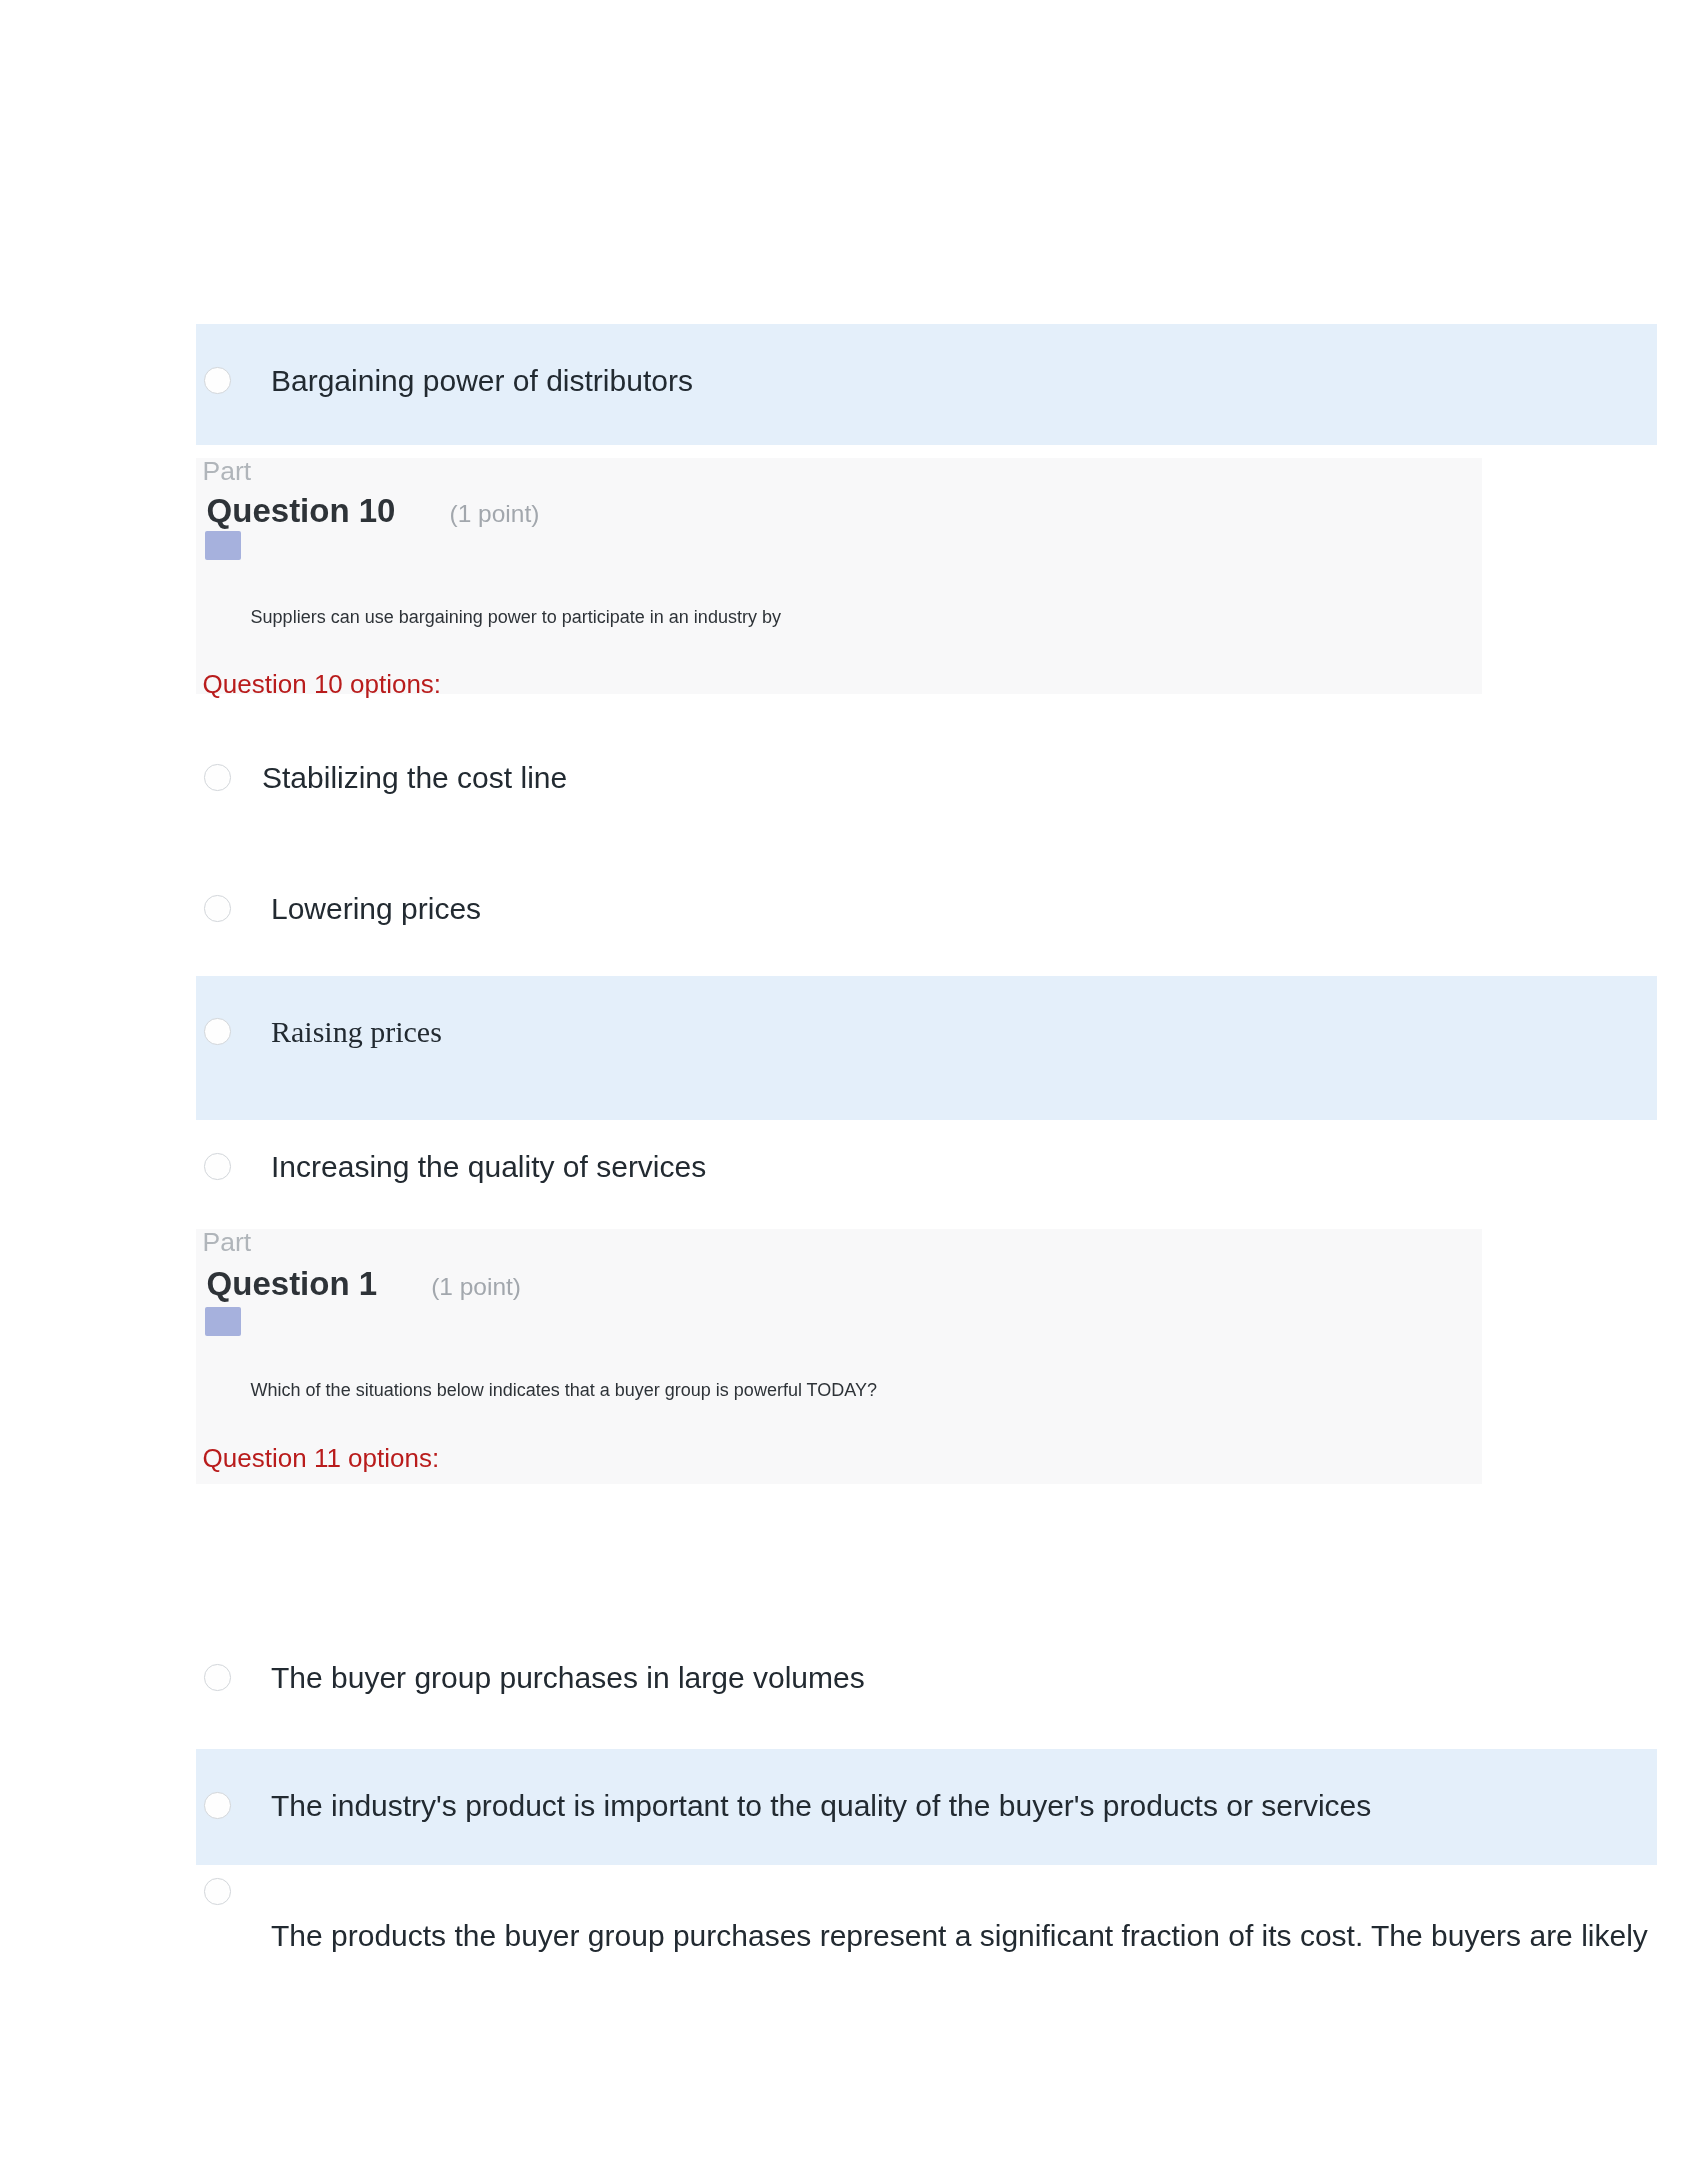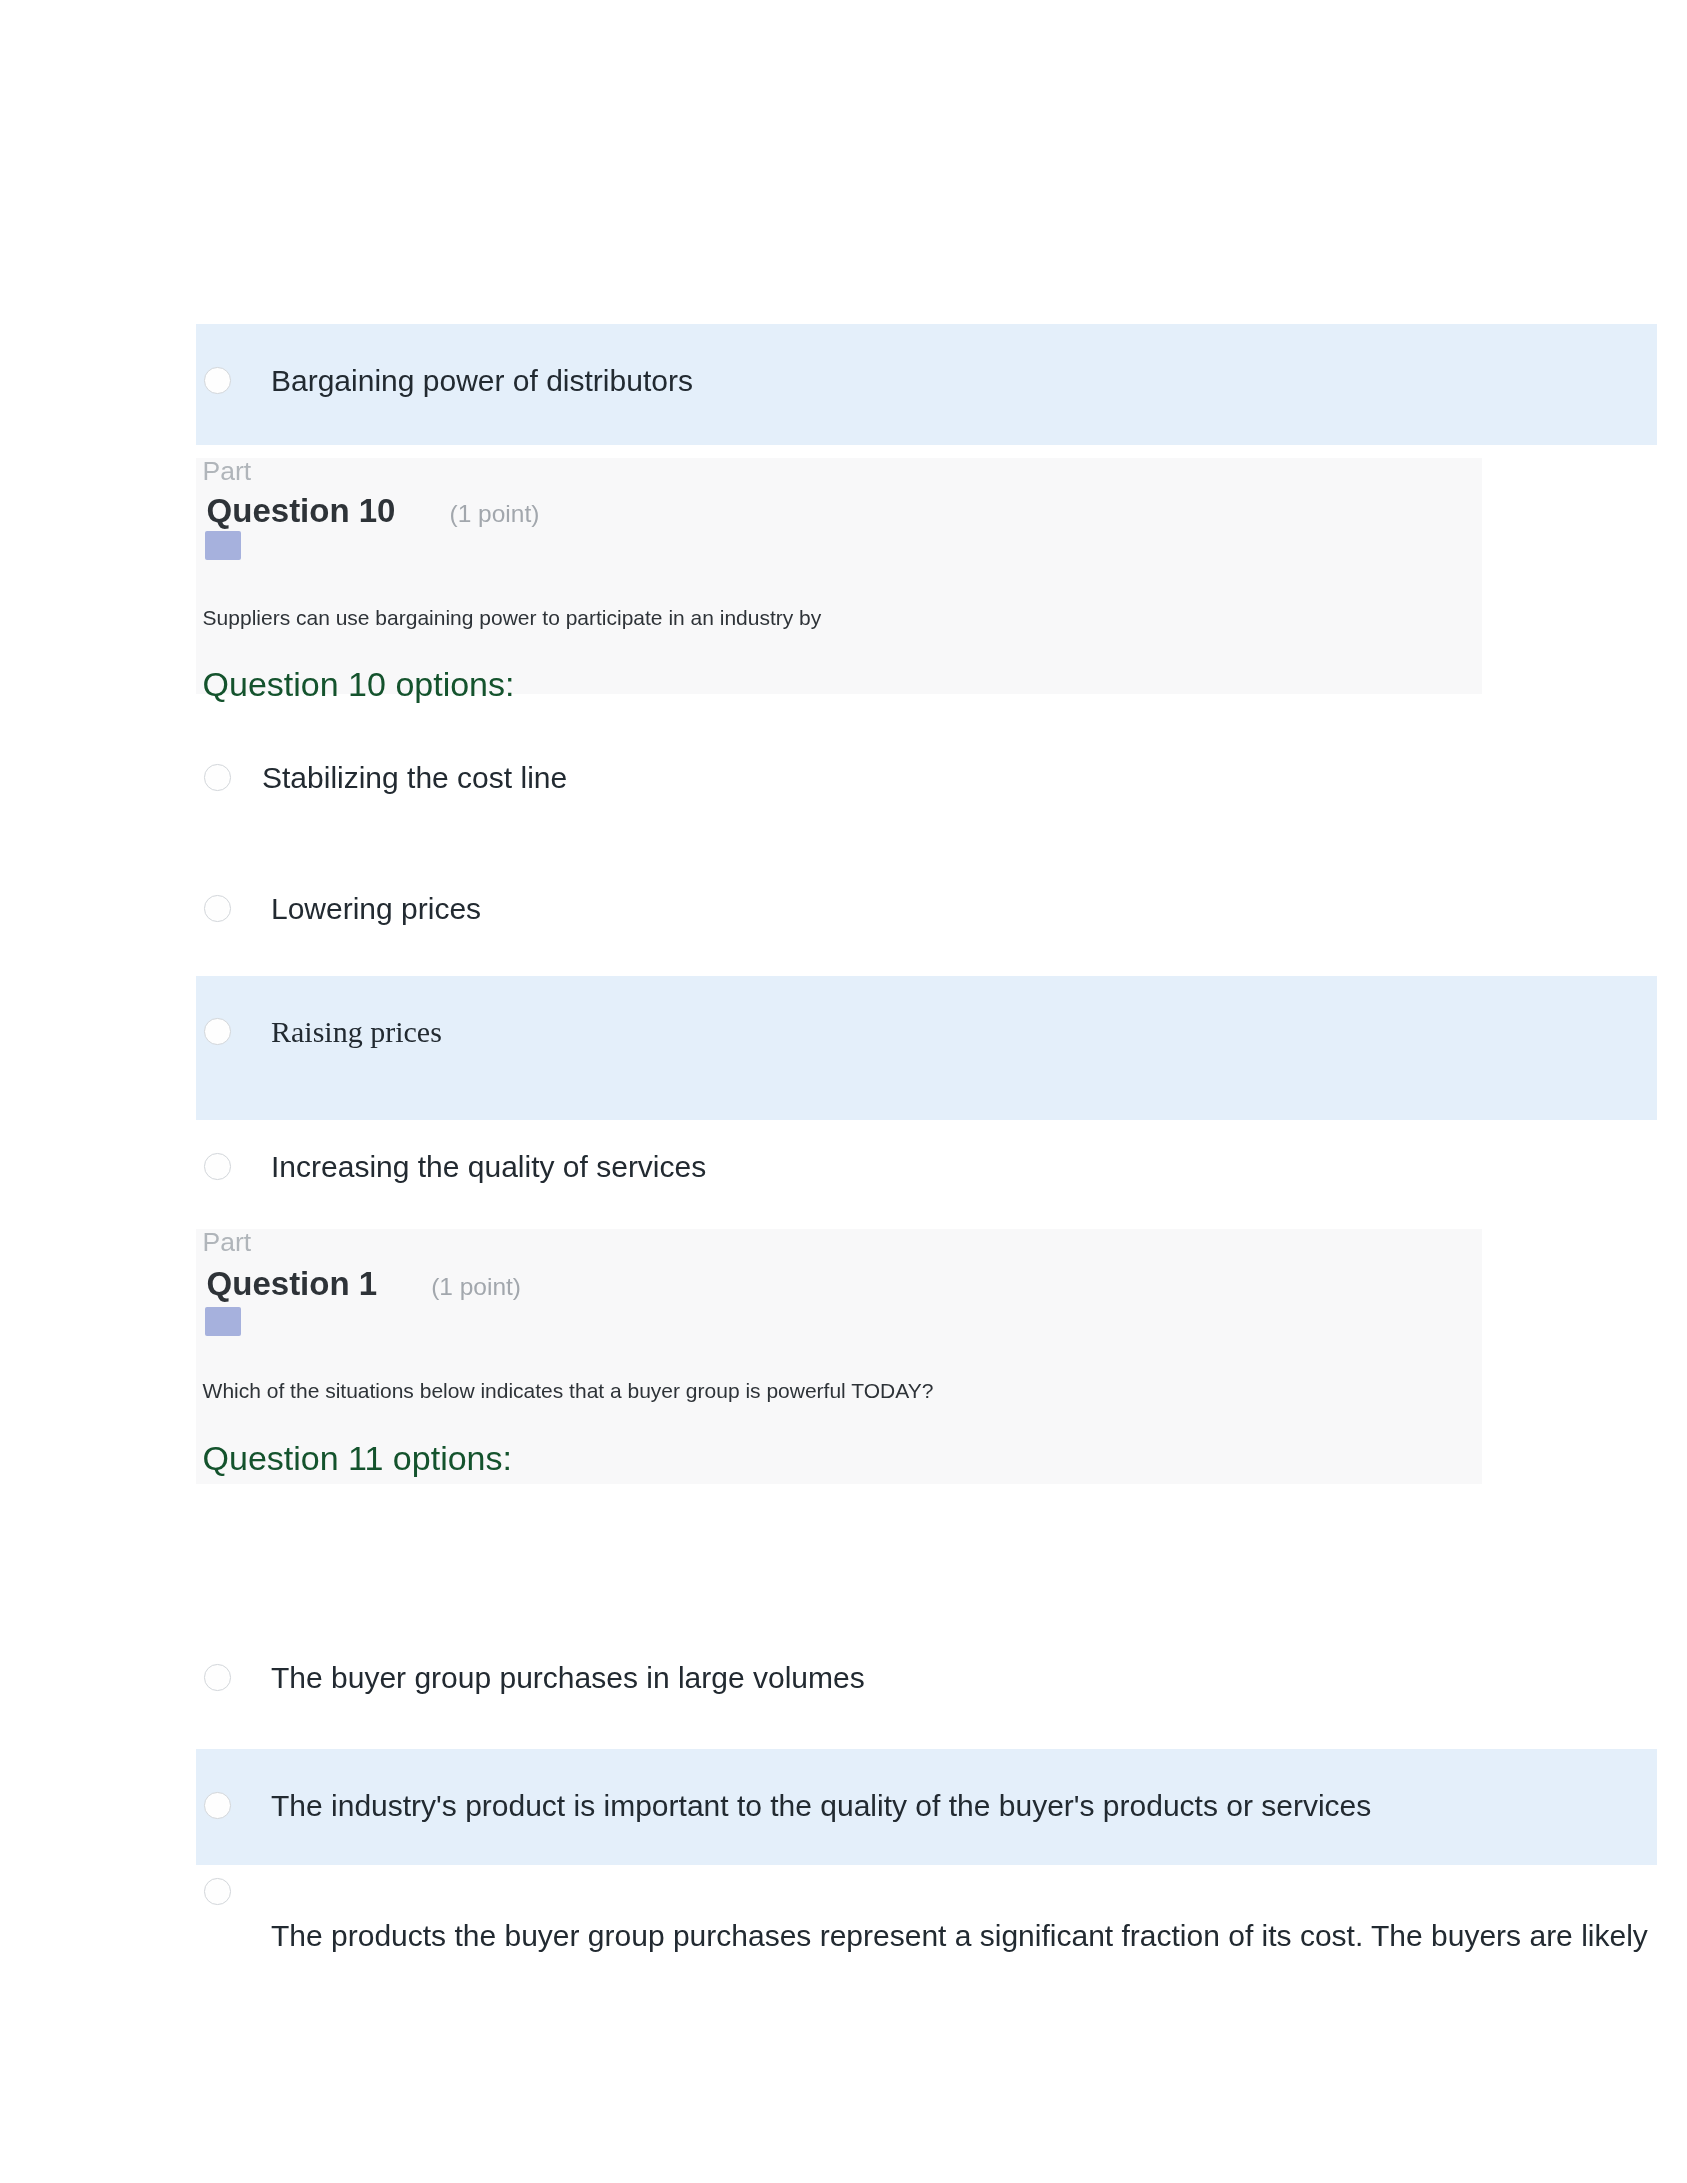--- a/index.html
+++ b/index.html
@@ -15,22 +15,22 @@
          border:1.3px solid #d2d6da;background:#fefefe;box-sizing:border-box;}
   .otext{position:absolute;font-size:30px;line-height:36px;color:#222a31;white-space:nowrap;}
 
   
   .qcard{position:absolute;left:196px;width:1286px;background:#f8f8f9;box-sizing:border-box;}
   .part{position:absolute;font-size:26.5px;line-height:29px;color:#b0b5ba;white-space:nowrap;}
   .qtitle{position:absolute;font-size:33px;line-height:37px;font-weight:bold;
           color:#2e3338;white-space:nowrap;}
   .qtitle .pts{font-weight:normal;font-size:24.5px;color:#a2a7ad;margin-left:54px;}
   .chip{position:absolute;width:36px;height:29px;background:#a6b1dd;border-radius:2px;}
-  .qtext{position:absolute;font-size:21px;line-height:31px;color:#2e3338;white-space:nowrap;}
-  .qoptsl{position:absolute;font-size:34px;line-height:29px;color:#14532d;white-space:nowrap;}
+  .qtext{position:absolute;font-size:18px;line-height:31px;color:#2e3338;white-space:nowrap;margin-left:48px;}
+  .qoptsl{position:absolute;font-size:26px;line-height:29px;color:#b91c1c;white-space:nowrap;}
 </style>
 </head>
 <body>
 
 <div class="page">
 
   <div class="opt sel" style="top:324px;height:121px;">
     <span class="radio" style="left:8px;top:43px;"></span>
     <span class="otext" style="left:75px;top:39px;">Bargaining power of distributors</span>
   </div>

